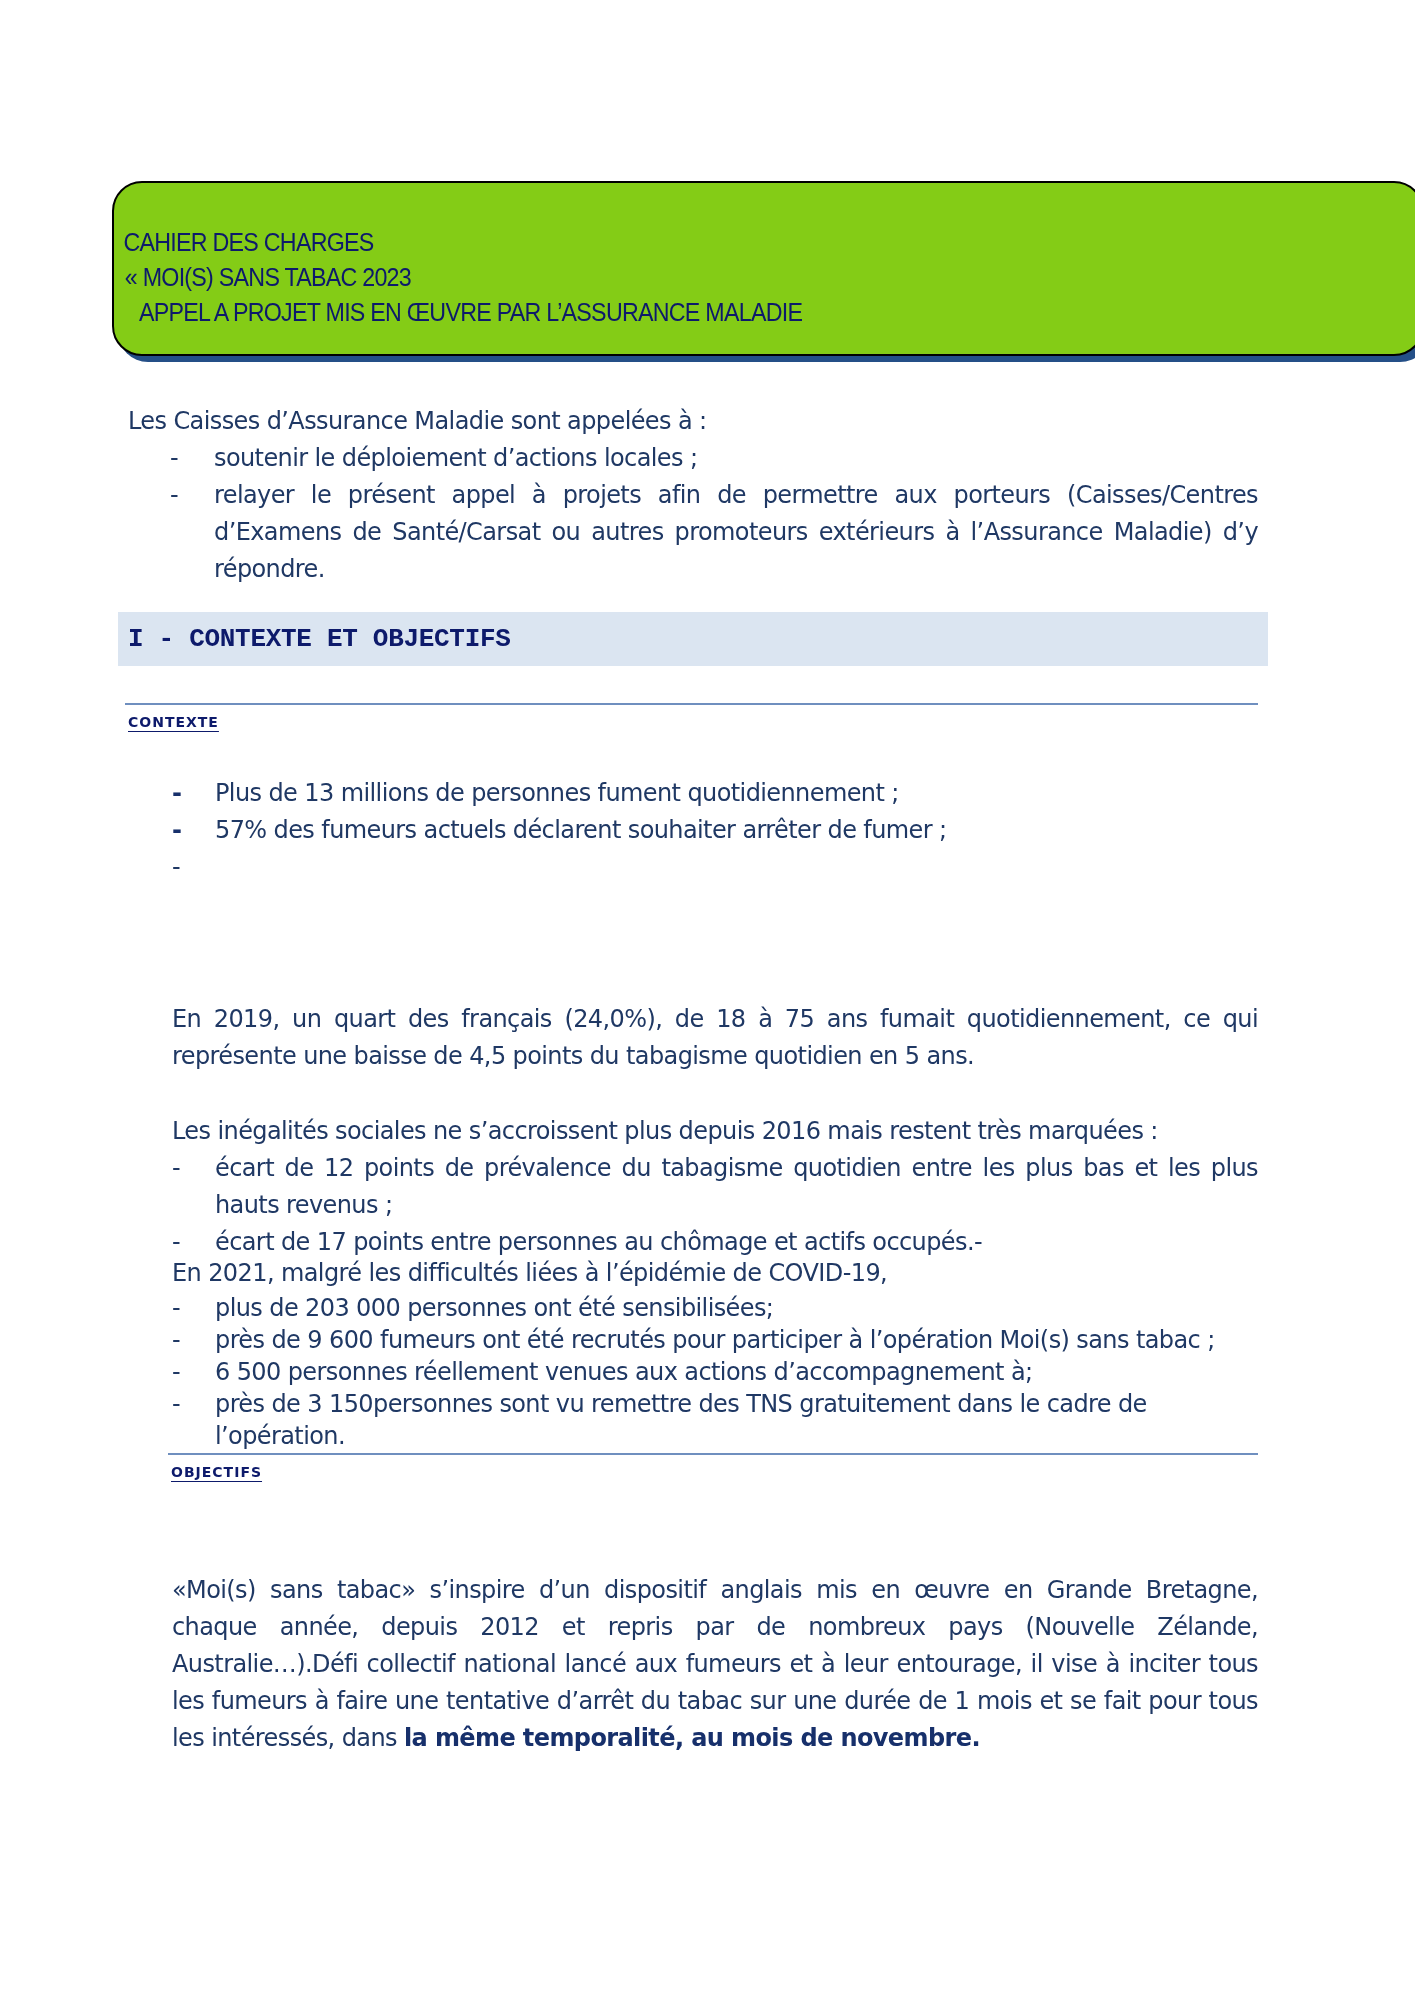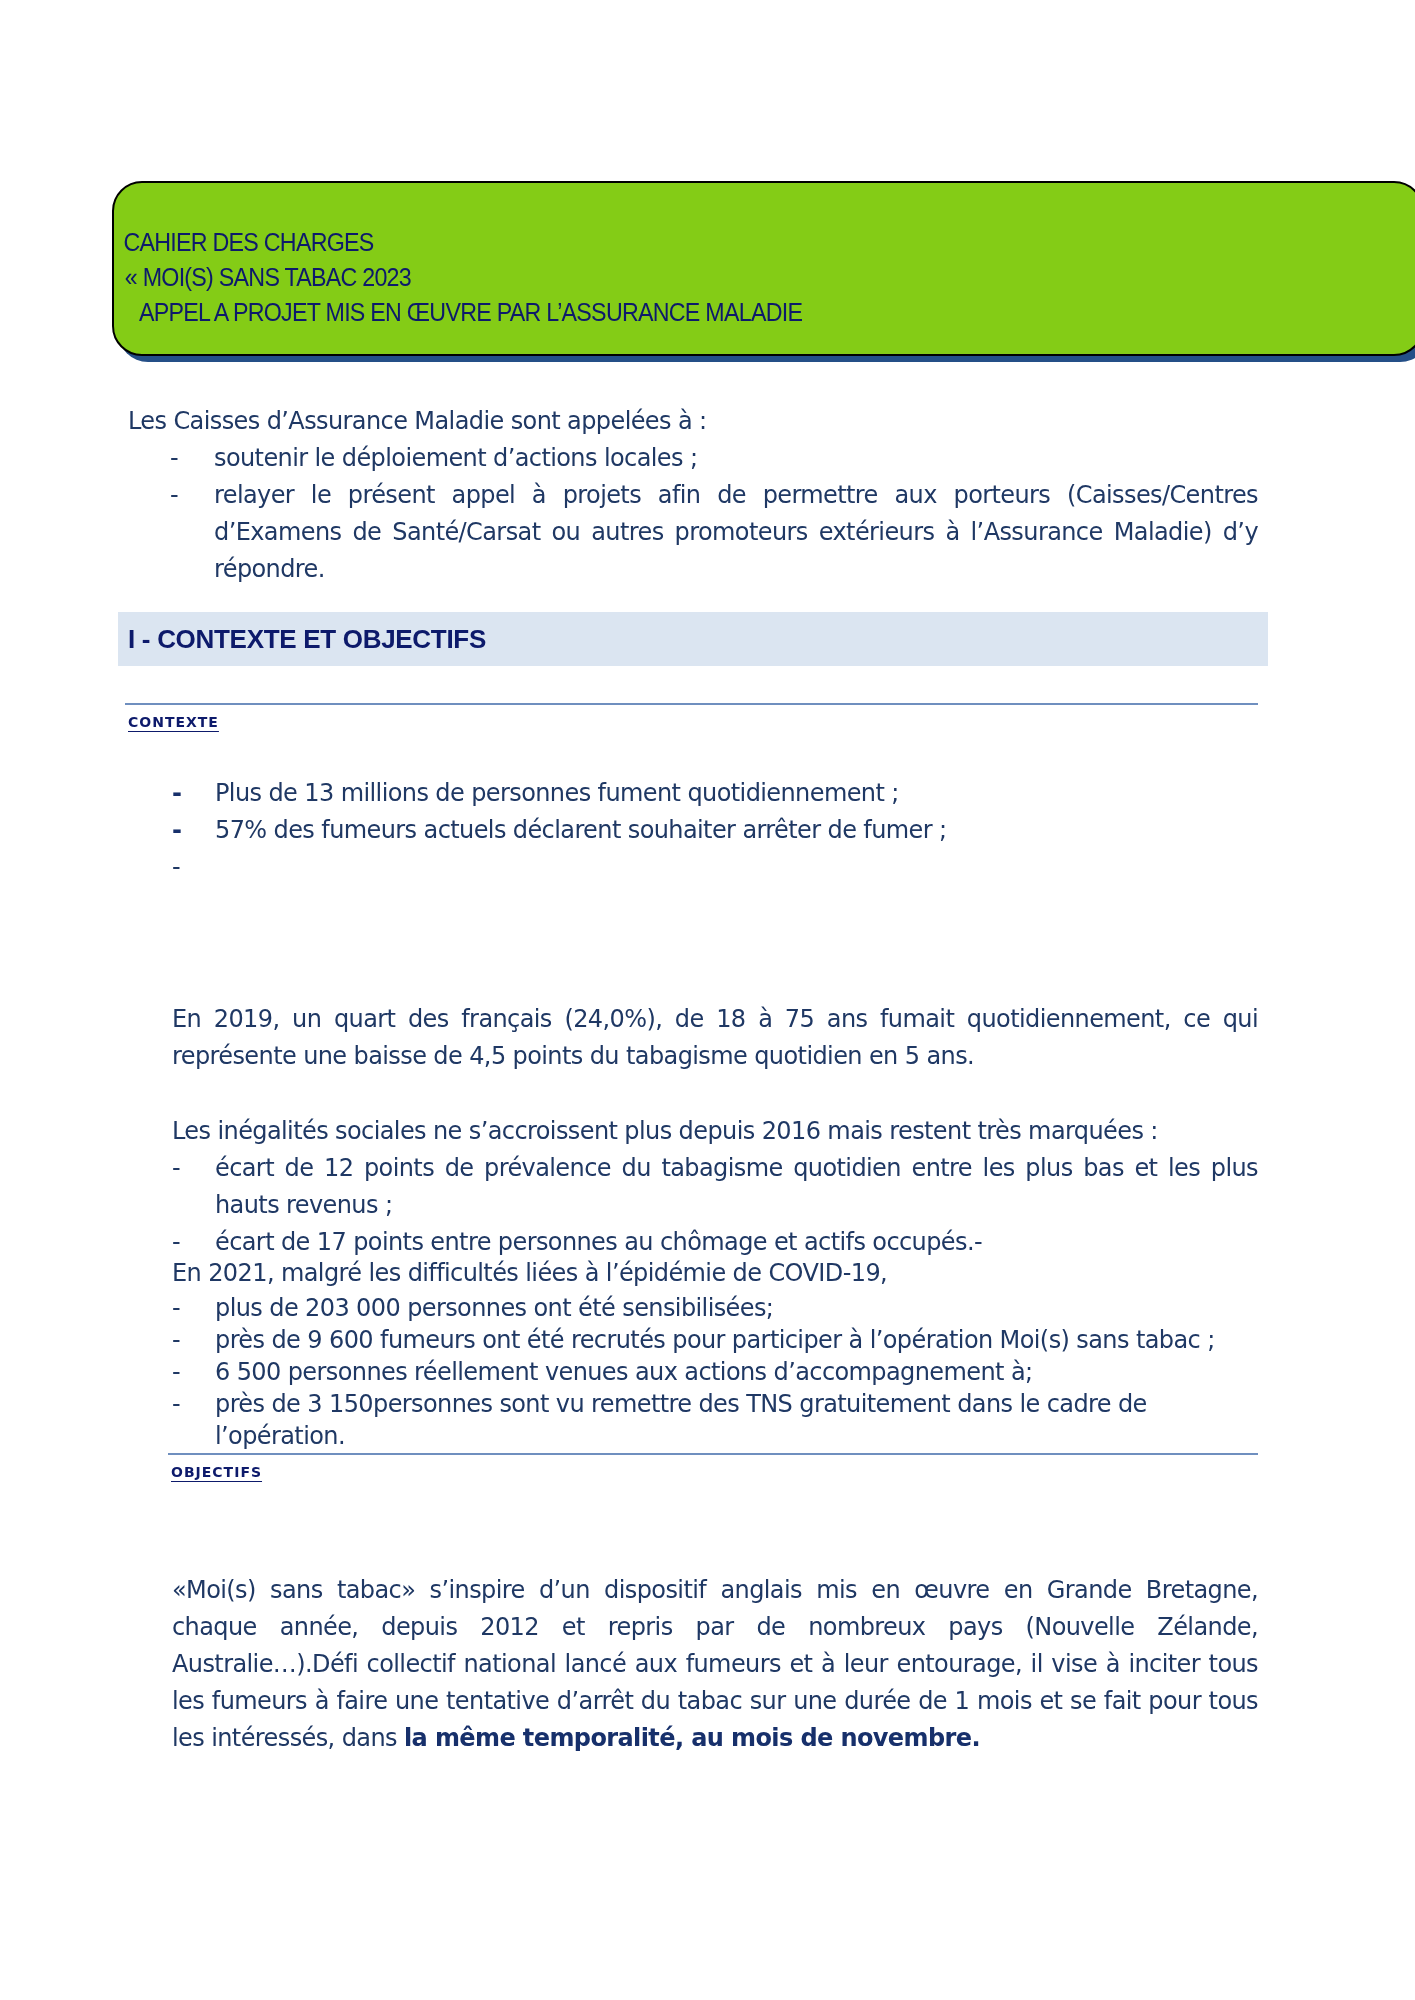--- a/index.html
+++ b/index.html
@@ -19,21 +19,21 @@
                letter-spacing: -0.6px; }
   .intro { position: absolute; left: 128px; top: 403px; width: 1130px; }
   .para { line-height: 37px; }
   .list { margin: 0; padding: 0; list-style: none; }
   .list li { position: relative; padding-left: 86px; line-height: 37px; }
   .dash { position: absolute; left: 42px; top: 0; color: #1f3864; }
   .dash.bold { font-weight: bold; color: #17306b; }
 
   .section-band { position: absolute; left: 118px; top: 612px; width: 1150px; height: 54px;
                   background: #dbe5f1; display: flex; align-items: center; }
-  .section-title { font-family: Liberation Sans, sans-serif; font-weight: bold; font-size: 26px;
+  .section-title { font-family: Liberation Mono, monospace; font-weight: bold; font-size: 26px;
                    color: #0d1a6b; padding-left: 10px; letter-spacing: -0.3px; }
 
   .rule { position: absolute; height: 2px; background: #6f8fbf; }
   .subhead { position: absolute; font-family: "DejaVu Sans", sans-serif; font-weight: bold;
              font-size: 14px; color: #0d1a6b; text-decoration: underline; text-underline-offset: 4px;
              letter-spacing: 1px; }
 
   .block { position: absolute; left: 172px; width: 1086px; }
   .block .list li { padding-left: 43px; }
   .block .dash { left: 0; }

